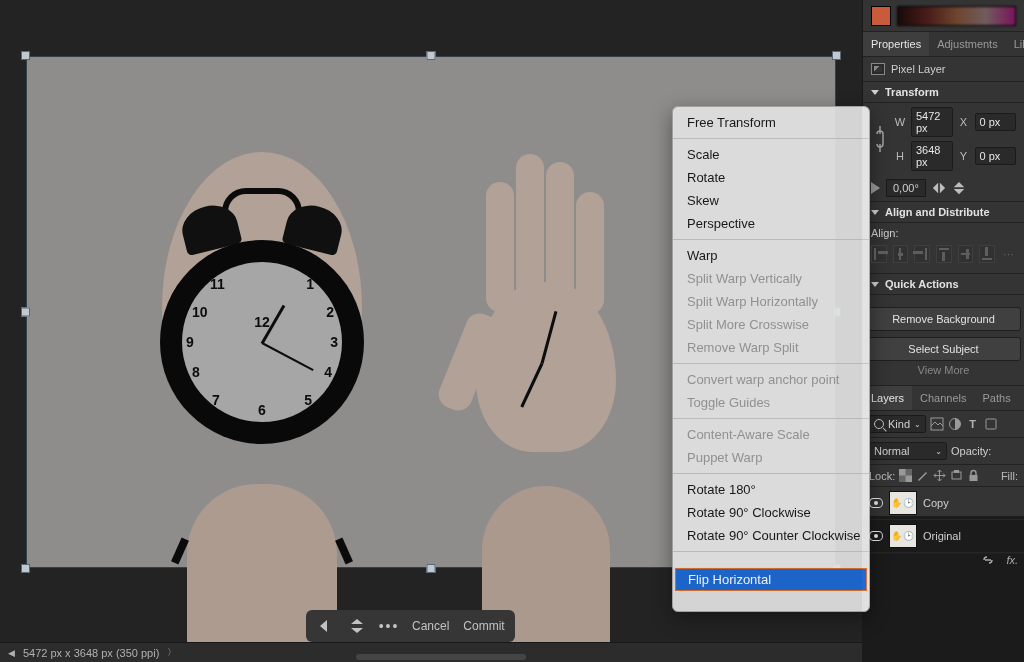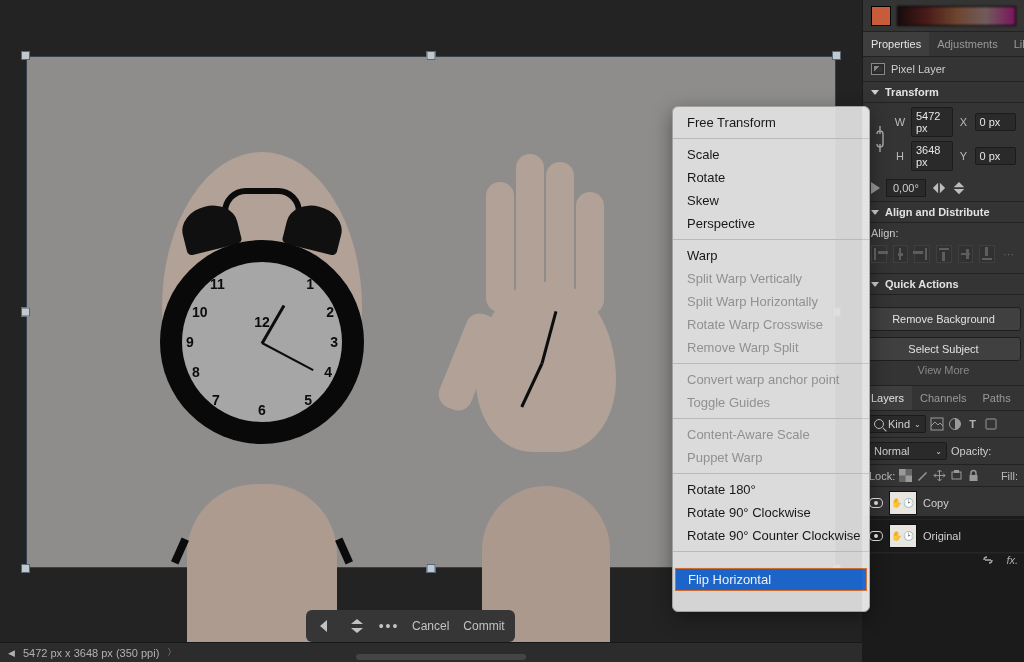--- a/index.html
+++ b/index.html
@@ -186,21 +186,21 @@
       <div class="ctx-item">Free Transform</div>
       <div class="ctx-sep"></div>
       <div class="ctx-item">Scale</div>
       <div class="ctx-item">Rotate</div>
       <div class="ctx-item">Skew</div>
       <div class="ctx-item">Perspective</div>
       <div class="ctx-sep"></div>
       <div class="ctx-item">Warp</div>
       <div class="ctx-item disabled">Split Warp Vertically</div>
       <div class="ctx-item disabled">Split Warp Horizontally</div>
-      <div class="ctx-item disabled">Rotate Warp Crosswise</div>
+      <div class="ctx-item disabled">Split More Crosswise</div>
       <div class="ctx-item disabled">Remove Warp Split</div>
       <div class="ctx-sep"></div>
       <div class="ctx-item disabled">Convert warp anchor point</div>
       <div class="ctx-item disabled">Toggle Guides</div>
       <div class="ctx-sep"></div>
       <div class="ctx-item disabled">Content-Aware Scale</div>
       <div class="ctx-item disabled">Puppet Warp</div>
       <div class="ctx-sep"></div>
       <div class="ctx-item">Rotate 180°</div>
       <div class="ctx-item">Rotate 90° Clockwise</div>

